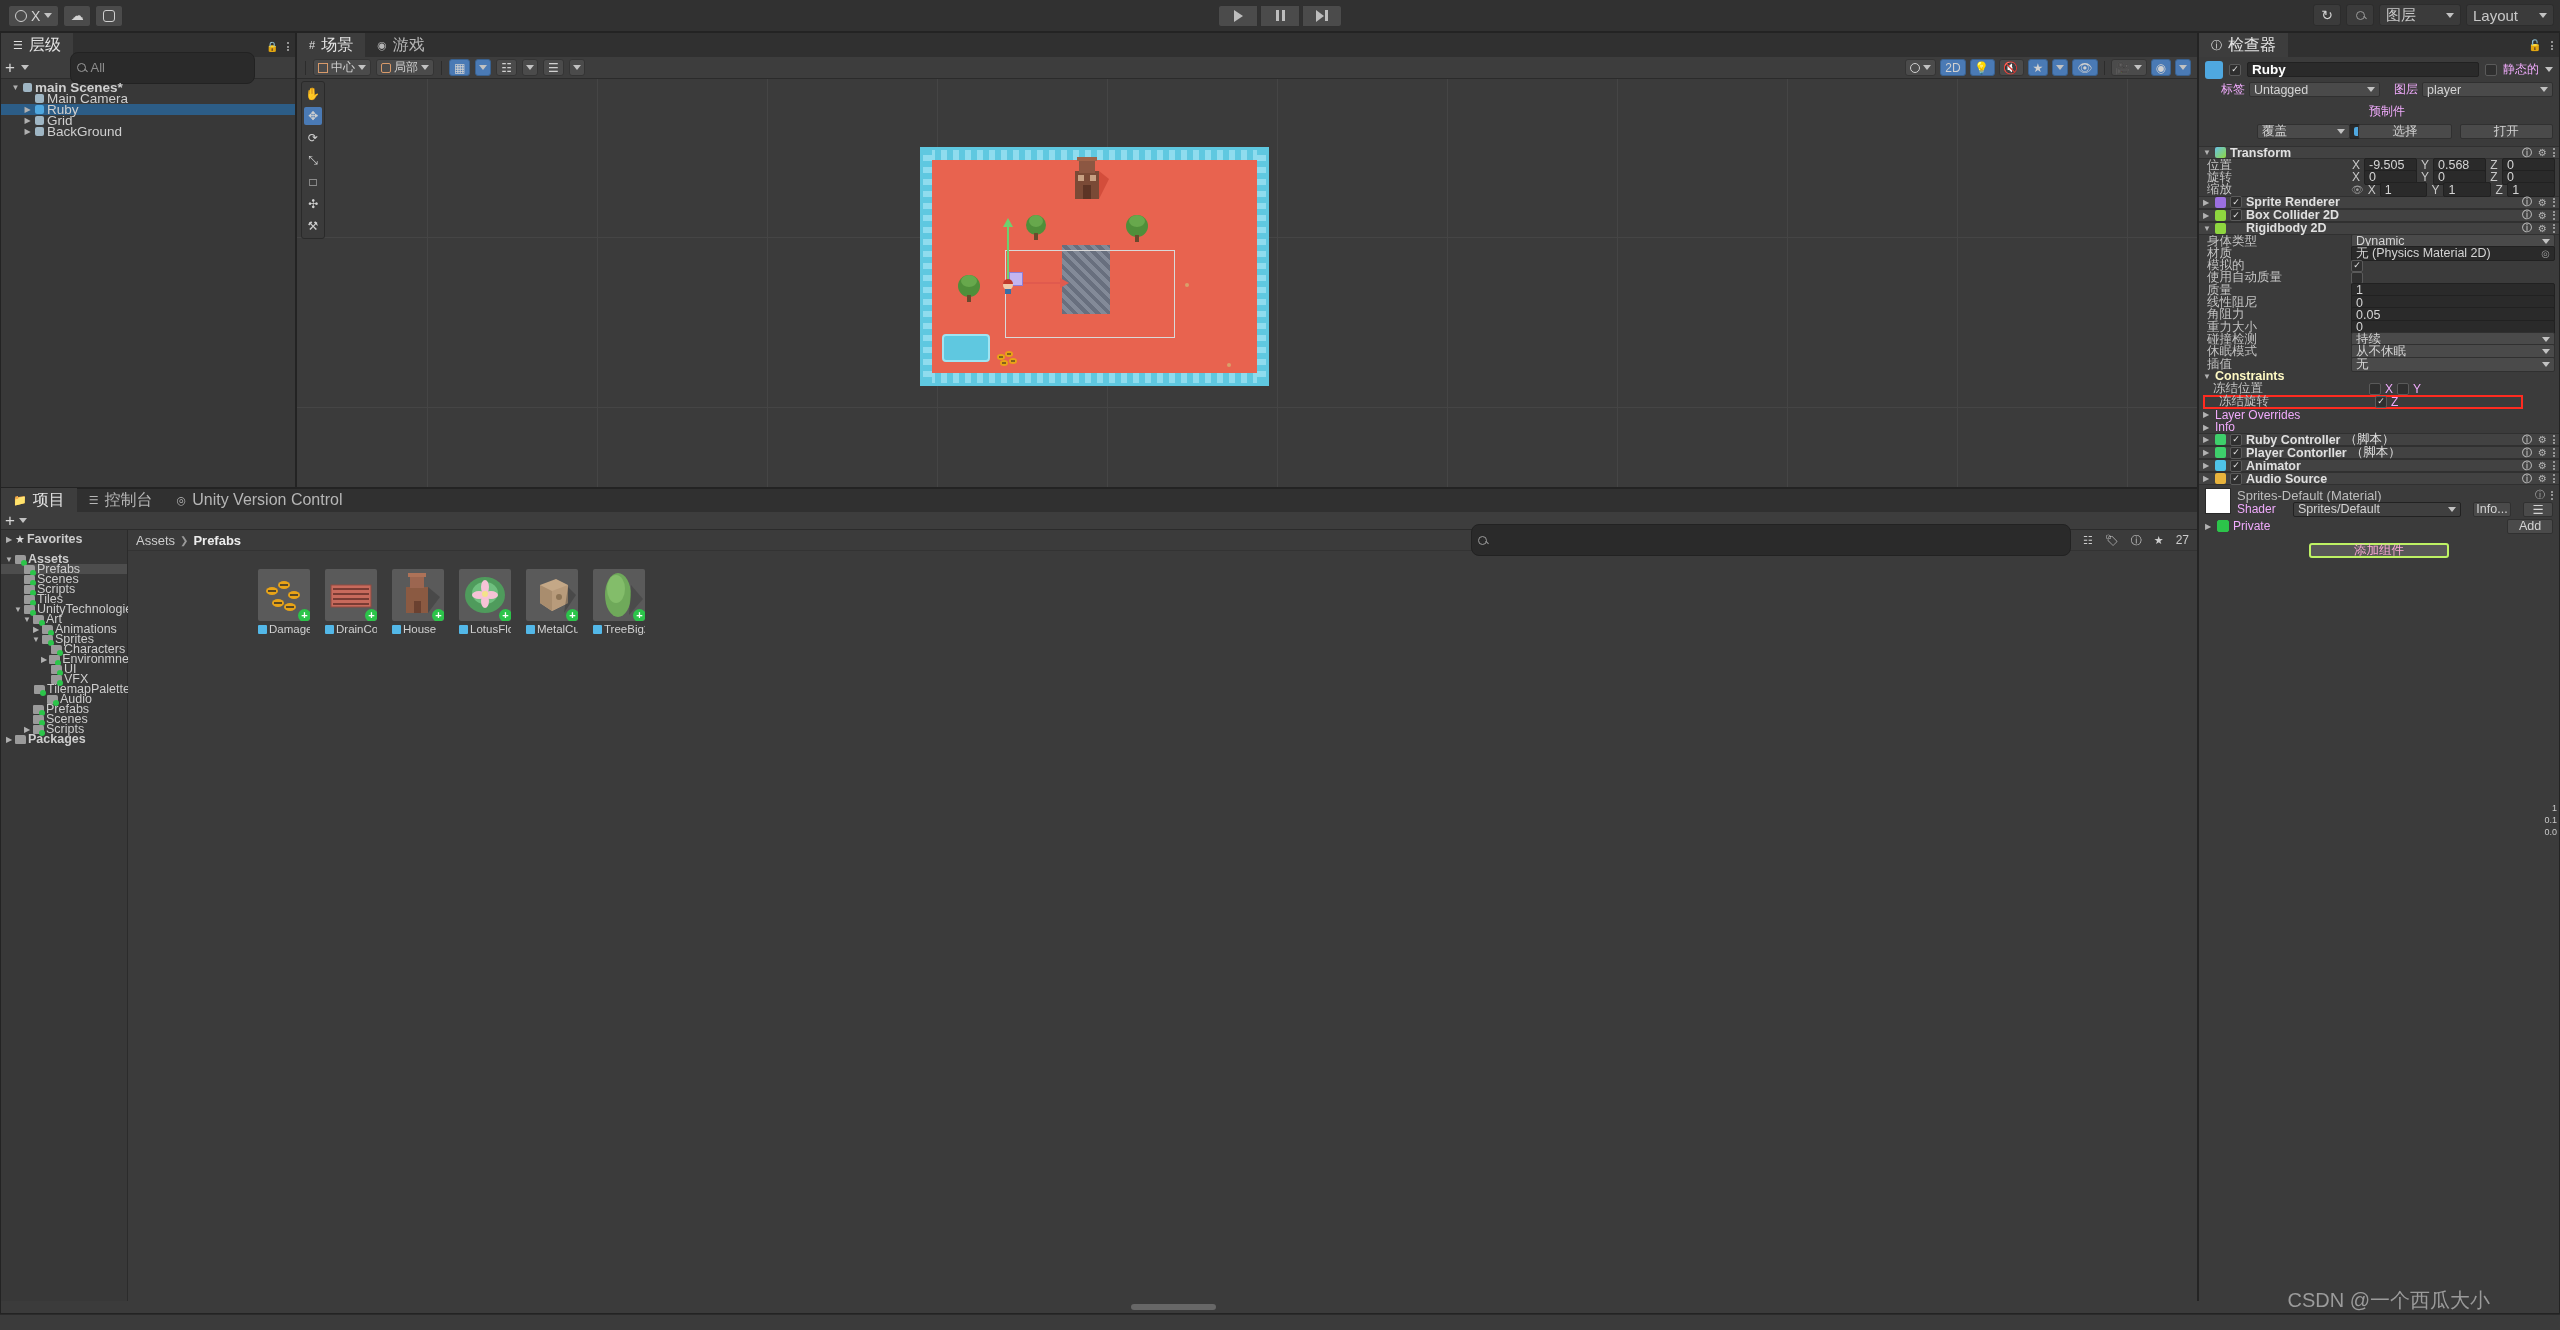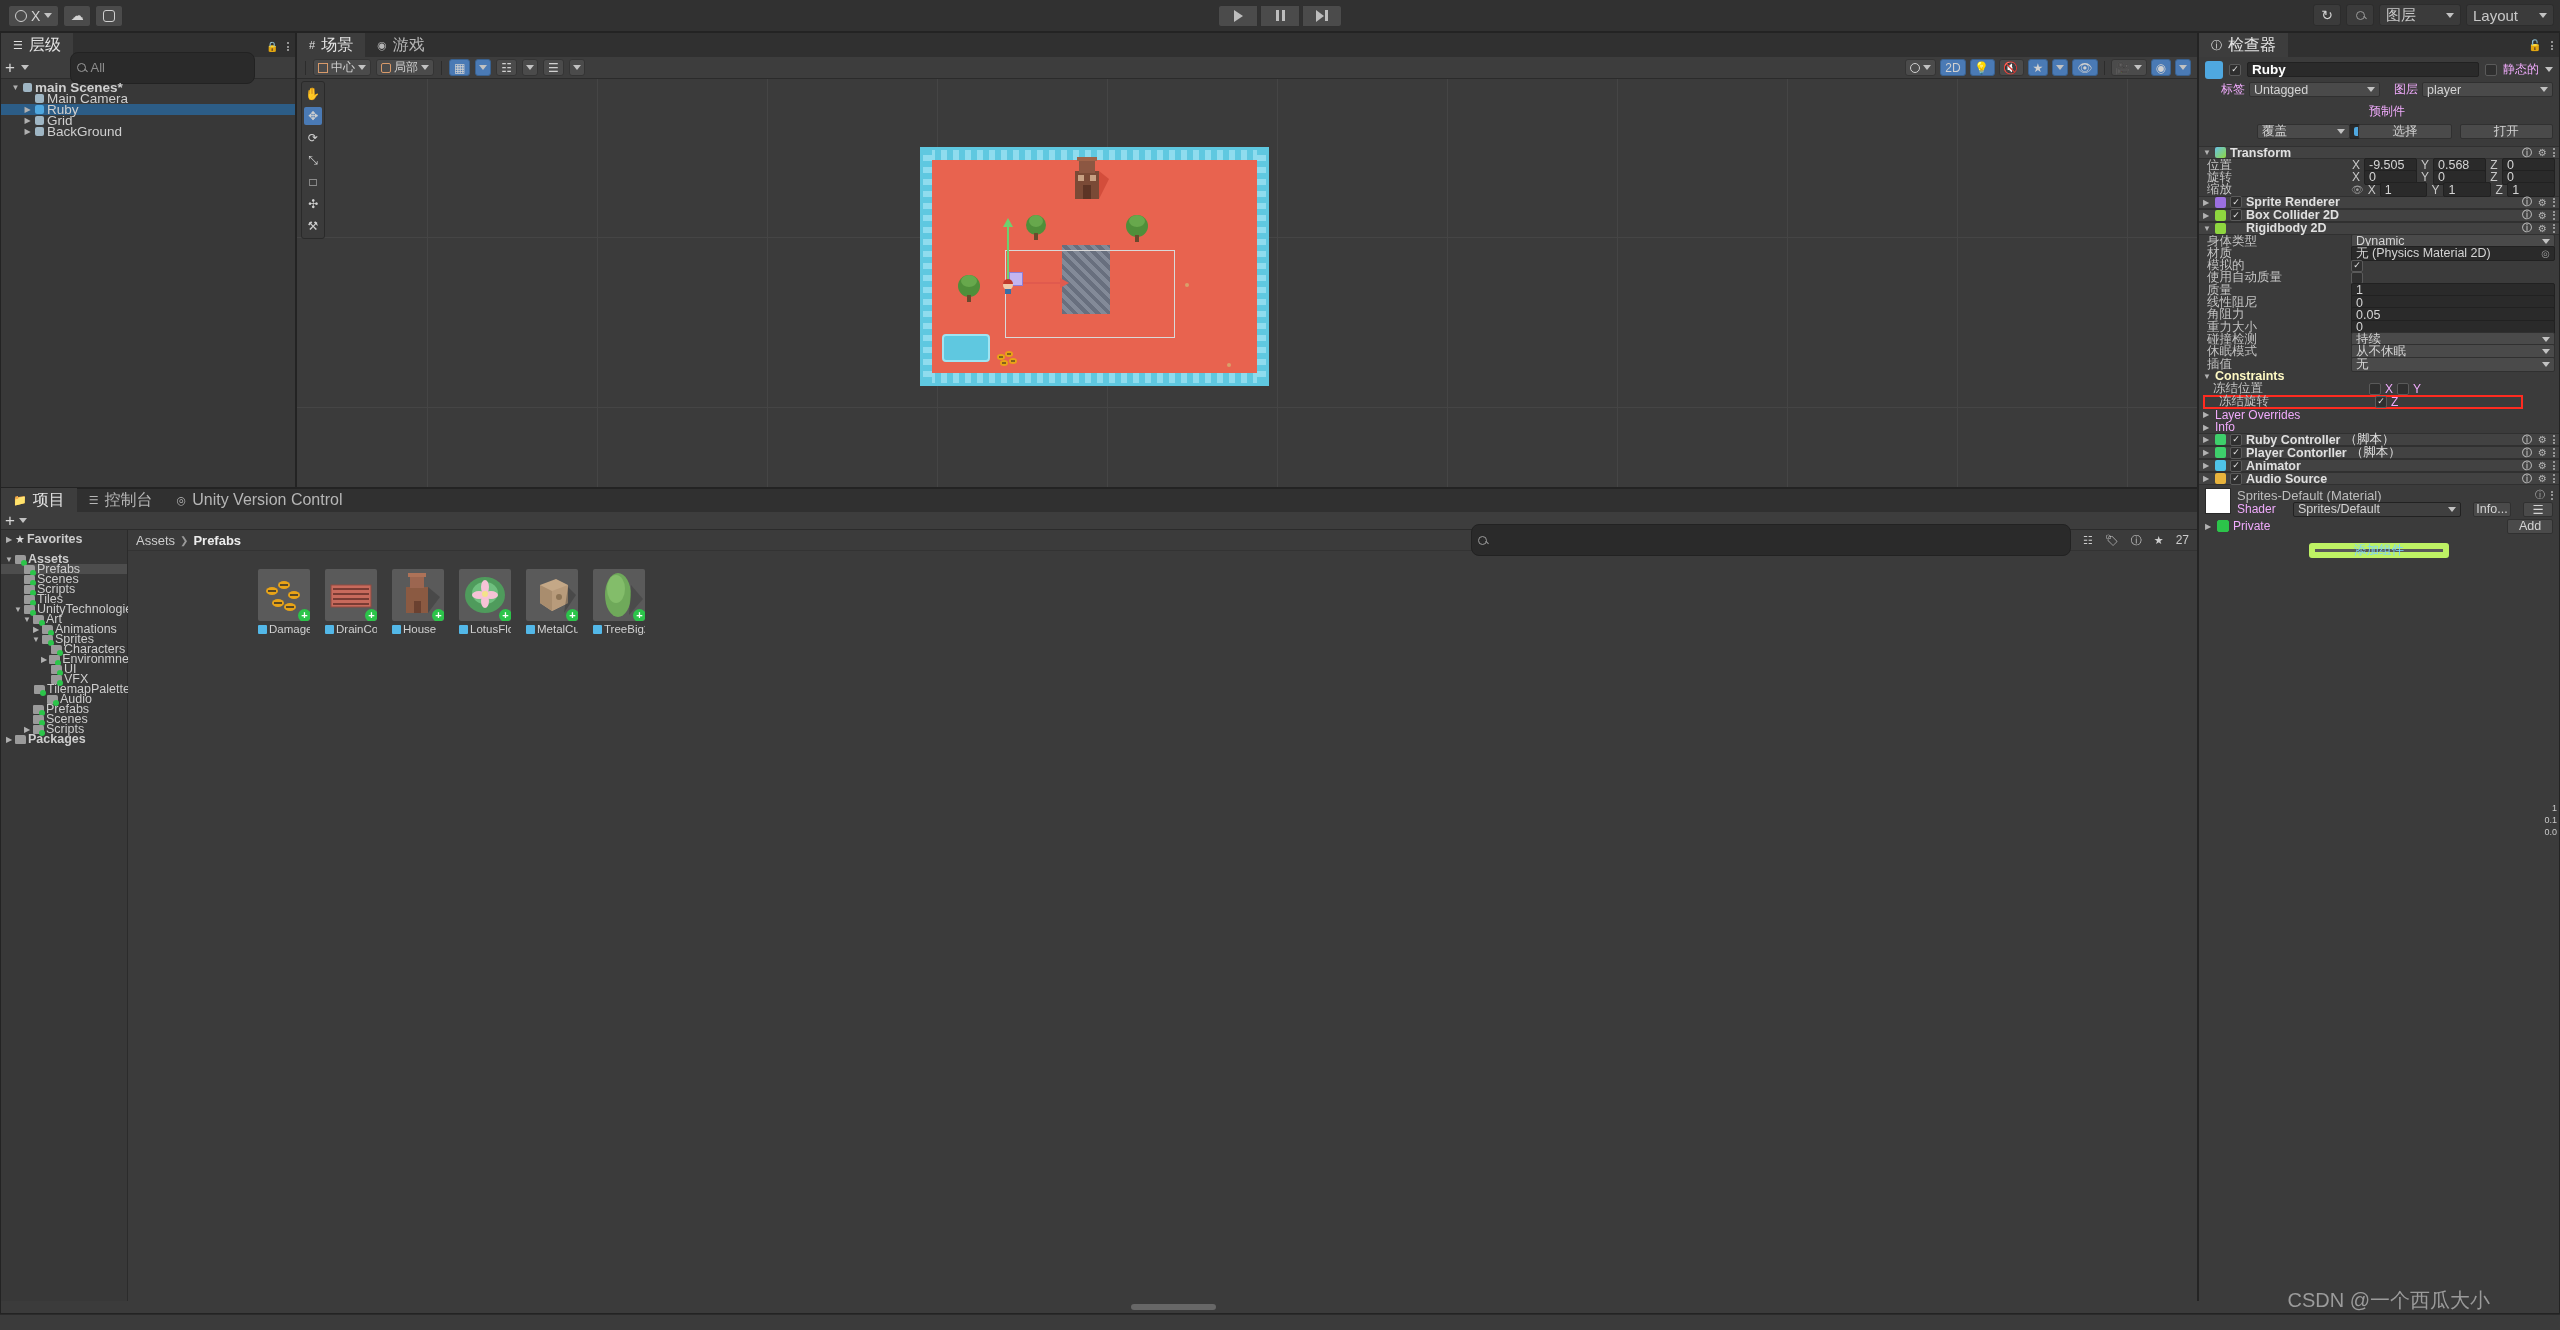--- a/index.html
+++ b/index.html
@@ -138,22 +138,22 @@
   .comp-ico{width:11px;height:11px;border-radius:2px;}
   .foldarrow{font-size:8px;color:#b2b2b2;width:8px;}
   .hdr-icons{margin-left:auto;display:flex;gap:6px;align-items:center;color:#b5b5b5;font-size:10px;}
   .prow{height:12.3px;display:flex;align-items:center;gap:4px;padding:0 4px 0 8px;font-size:12.5px;}
   .pname{width:140px;color:#c3c3c3;flex:none;}
   .vec{display:flex;align-items:center;gap:3px;flex:1;}
   .vec .ax{width:10px;text-align:center;color:#c9c9c9;font-size:12px;}
   .vec .field{flex:1;}
   .sub{font-weight:bold;color:#fef9c3;}
   .redbox{border:2px solid #ff2b20;}
-  .addcomp{width:140px;height:15px;background:#585858;border:6px solid #bef264;border-radius:3px;
-           margin:10px auto;display:flex;align-items:center;justify-content:center;font-size:12.5px;color:#7dd3fc;}
+  .addcomp{width:140px;height:15px;background:#585858;border:2px solid #bef264;border-radius:3px;
+           margin:10px auto;display:flex;align-items:center;justify-content:center;font-size:12.5px;color:#f9a8d4;}
   .matrow{display:flex;gap:6px;padding:3px 6px;align-items:flex-start;}
   .matsw{width:26px;height:26px;background:#ffffff;border:1px solid #2a2a2a;}
 
   
   #project { left:0; top:488px; width:2198px; height:826px; }
   .pj-tabbar{height:23px;background:#303030;display:flex;align-items:flex-end;}
   .pj-toolbar{height:18px;background:#3d3d3d;display:flex;align-items:center;padding:0 4px;
               border-bottom:1px solid #2b2b2b;}
   .pj-split{display:flex;height:783px;}
   .pj-tree{width:127px;background:#383838;border-right:1px solid #2b2b2b;padding-top:4px;}

